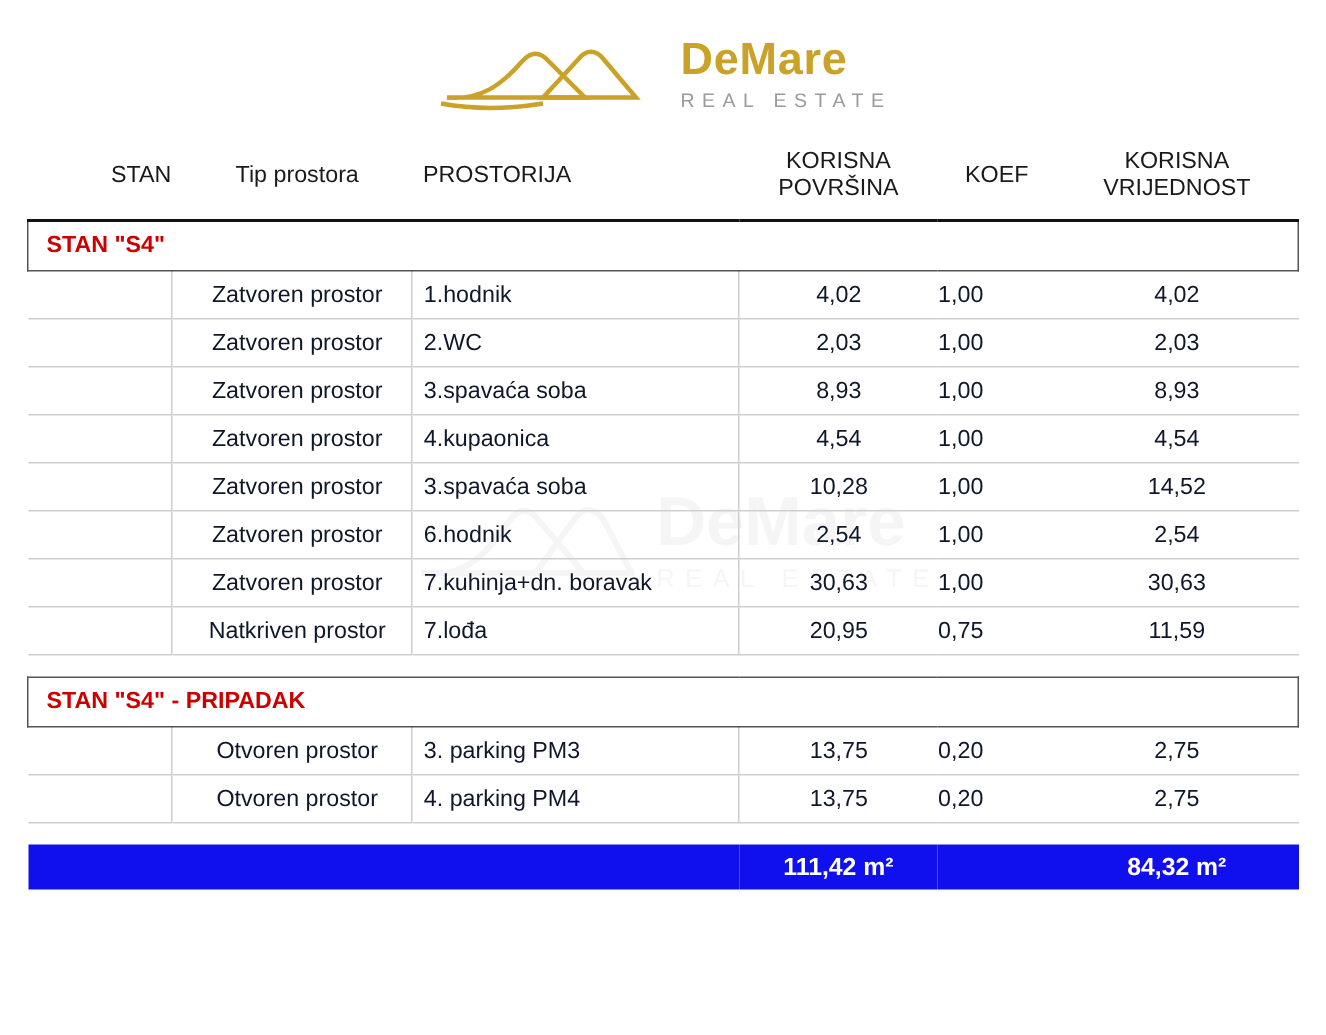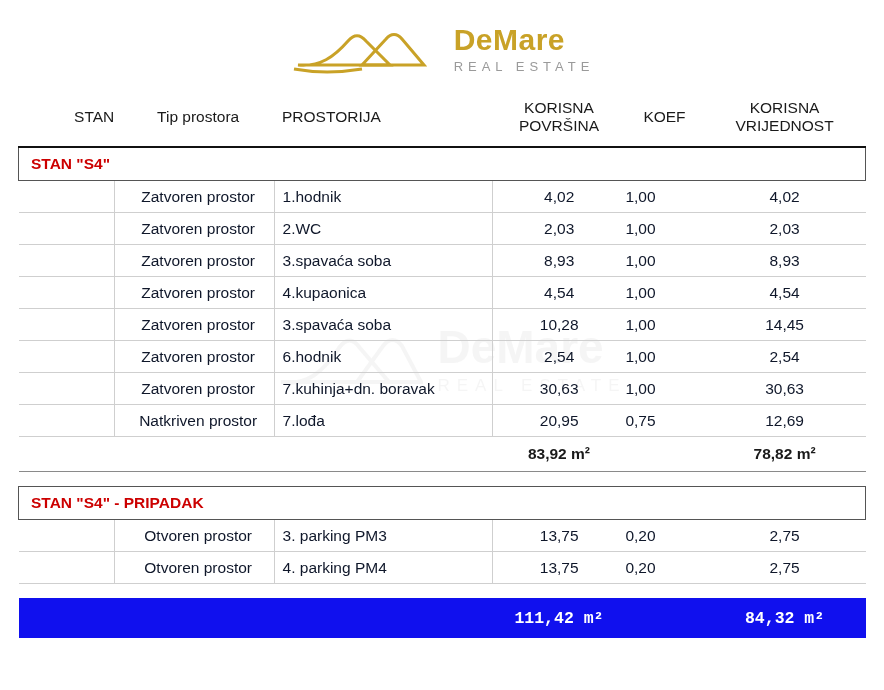--- a/index.html
+++ b/index.html
@@ -138,26 +138,25 @@
   }
   tr.subtotal td {
     height: 34px;
     font-weight: bold;
     font-size: 15.5px;
     border-bottom: 1px solid #8a8a8a;
   }
   tr.spacer td { height: 14px; border: none; }
 
   tr.total td {
-    height: 40px;
+    height: 30px;
     background: #1010ee;
     color: #ffffff;
     font-weight: bold;
     font-size: 16.5px;
-    font-family: Liberation Mono, monospace;
   }
 </style>
 </head>
 <body>
 
 <div class="logo-wrap">
   <div class="logo-inner">
     <div class="logo-mark">
       <svg width="150" height="52" viewBox="0 0 150 52" xmlns="http://www.w3.org/2000/svg">
         <path d="M8 42 C 30 44, 44 34, 58 18 C 64 11, 70 11, 76 18 L 100 42 Z" fill="none" stroke="#c9a227" stroke-width="3"></path>
@@ -238,21 +237,21 @@
       <td class="c-pov">4,54</td>
       <td class="c-koef">1,00</td>
       <td class="c-vrij">4,54</td>
     </tr>
     <tr class="data">
       <td class="c-stan"></td>
       <td class="c-tip">Zatvoren prostor</td>
       <td class="c-pros">3.spavaća soba</td>
       <td class="c-pov">10,28</td>
       <td class="c-koef">1,00</td>
-      <td class="c-vrij">14,45</td>
+      <td class="c-vrij">14,52</td>
     </tr>
     <tr class="data">
       <td class="c-stan"></td>
       <td class="c-tip">Zatvoren prostor</td>
       <td class="c-pros">6.hodnik</td>
       <td class="c-pov">2,54</td>
       <td class="c-koef">1,00</td>
       <td class="c-vrij">2,54</td>
     </tr>
     <tr class="data">
@@ -262,31 +261,23 @@
       <td class="c-pov">30,63</td>
       <td class="c-koef">1,00</td>
       <td class="c-vrij">30,63</td>
     </tr>
     <tr class="data">
       <td class="c-stan"></td>
       <td class="c-tip">Natkriven prostor</td>
       <td class="c-pros">7.lođa</td>
       <td class="c-pov">20,95</td>
       <td class="c-koef">0,75</td>
-      <td class="c-vrij">12,69</td>
-    </tr>
-
-    <tr class="subtotal">
-      <td class="c-stan"></td>
-      <td class="c-tip"></td>
-      <td class="c-pros"></td>
-      <td class="c-pov">83,92 m²</td>
-      <td class="c-koef"></td>
-      <td class="c-vrij">78,82 m²</td>
-    </tr>
+      <td class="c-vrij">11,59</td>
+    </tr>
+
 
     <tr class="spacer">
           <td colspan="6"></td>
         </tr>
 
     <tr class="section">
       <td colspan="6">STAN "S4" - PRIPADAK</td>
     </tr>
 
     <tr class="data">

